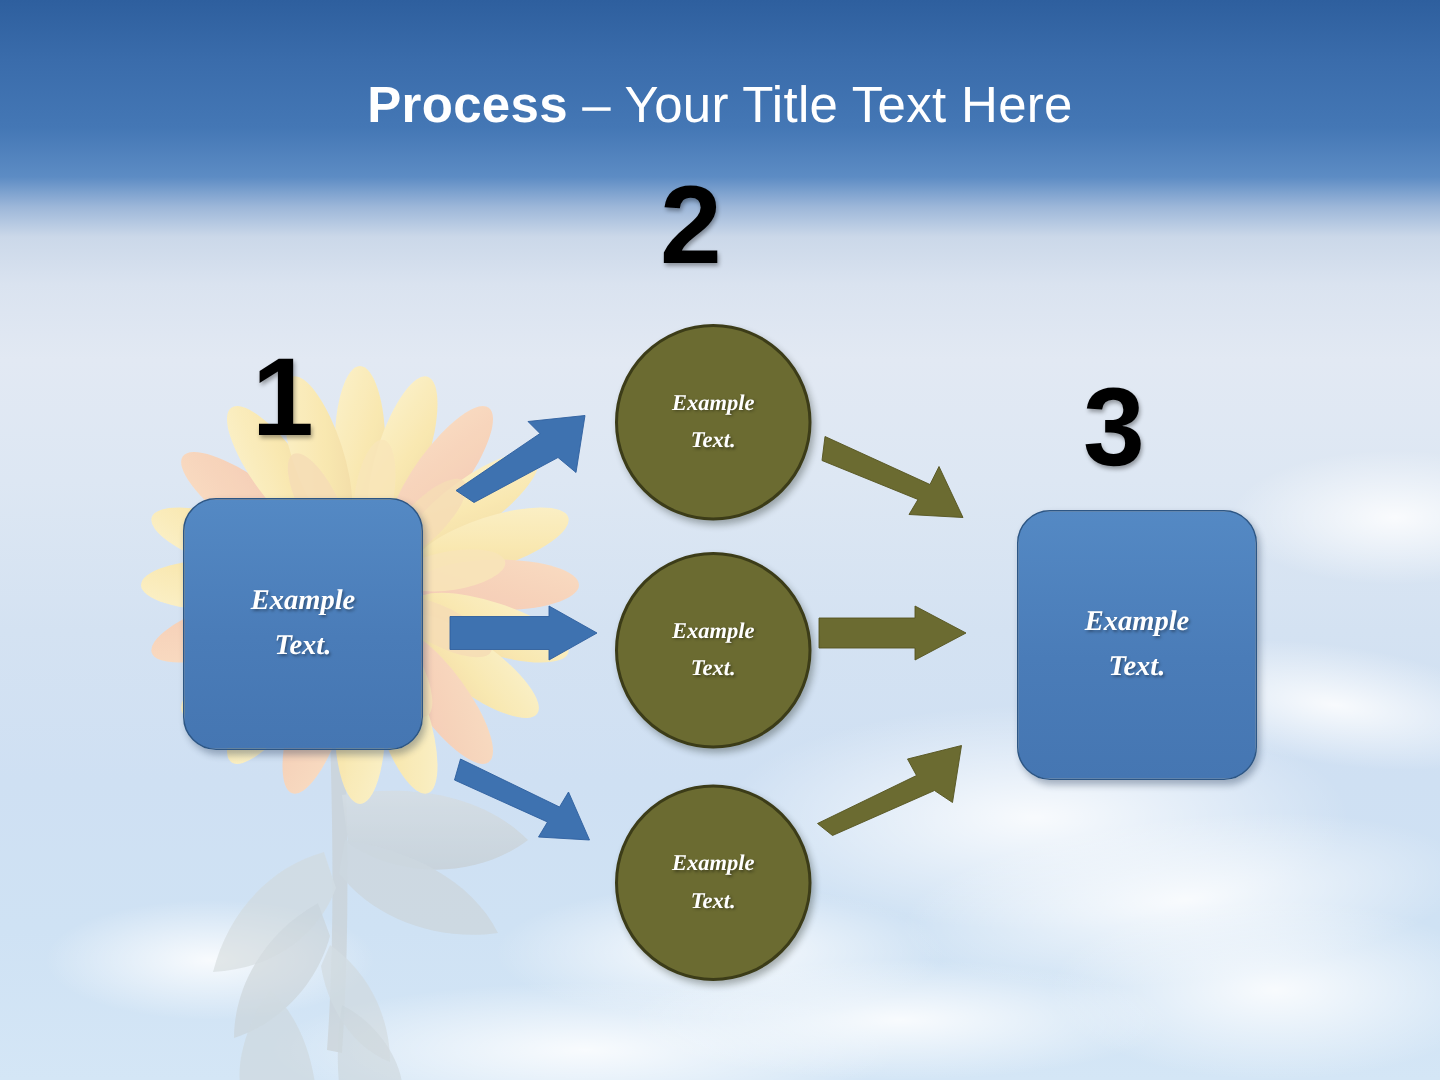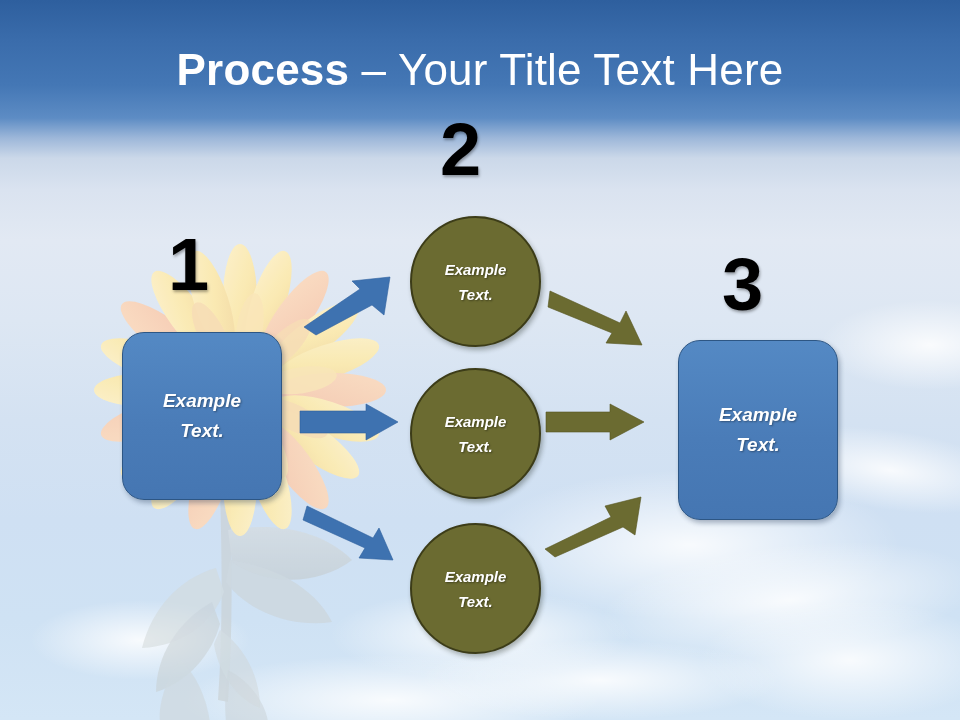--- a/index.html
+++ b/index.html
@@ -63,21 +63,21 @@
   }
 
   
   .title {
     position: absolute;
     left: 0;
     top: 48px;
     width: 960px;
     text-align: center;
     color: #ffffff;
-    font-size: 44px;
+    font-size: 34px;
     line-height: 44px;
     letter-spacing: 0.2px;
     white-space: nowrap;
   }
   .title .bold { font-weight: bold; }
   .title .reg  { font-weight: normal; }
 
   
   .stepnum {
     position: absolute;
@@ -138,21 +138,21 @@
   #circle-2 { left: 410px; top: 368px; }
   #circle-3 { left: 410px; top: 523px; }
 
   
   .arrow {
     position: absolute;
     pointer-events: none;
   }
   .arrow svg { display: block; overflow: visible; }
 
-  .lbl { pointer-events: none; }
+  .lbl { pointer-events: none; font-family: Liberation Serif, serif; }
 </style>
 </head>
 <body>
 
 <div id="slide">
 
   <div class="sky"></div>
   <div class="cloud c1"></div>
   <div class="cloud c2"></div>
   <div class="cloud c3"></div>

